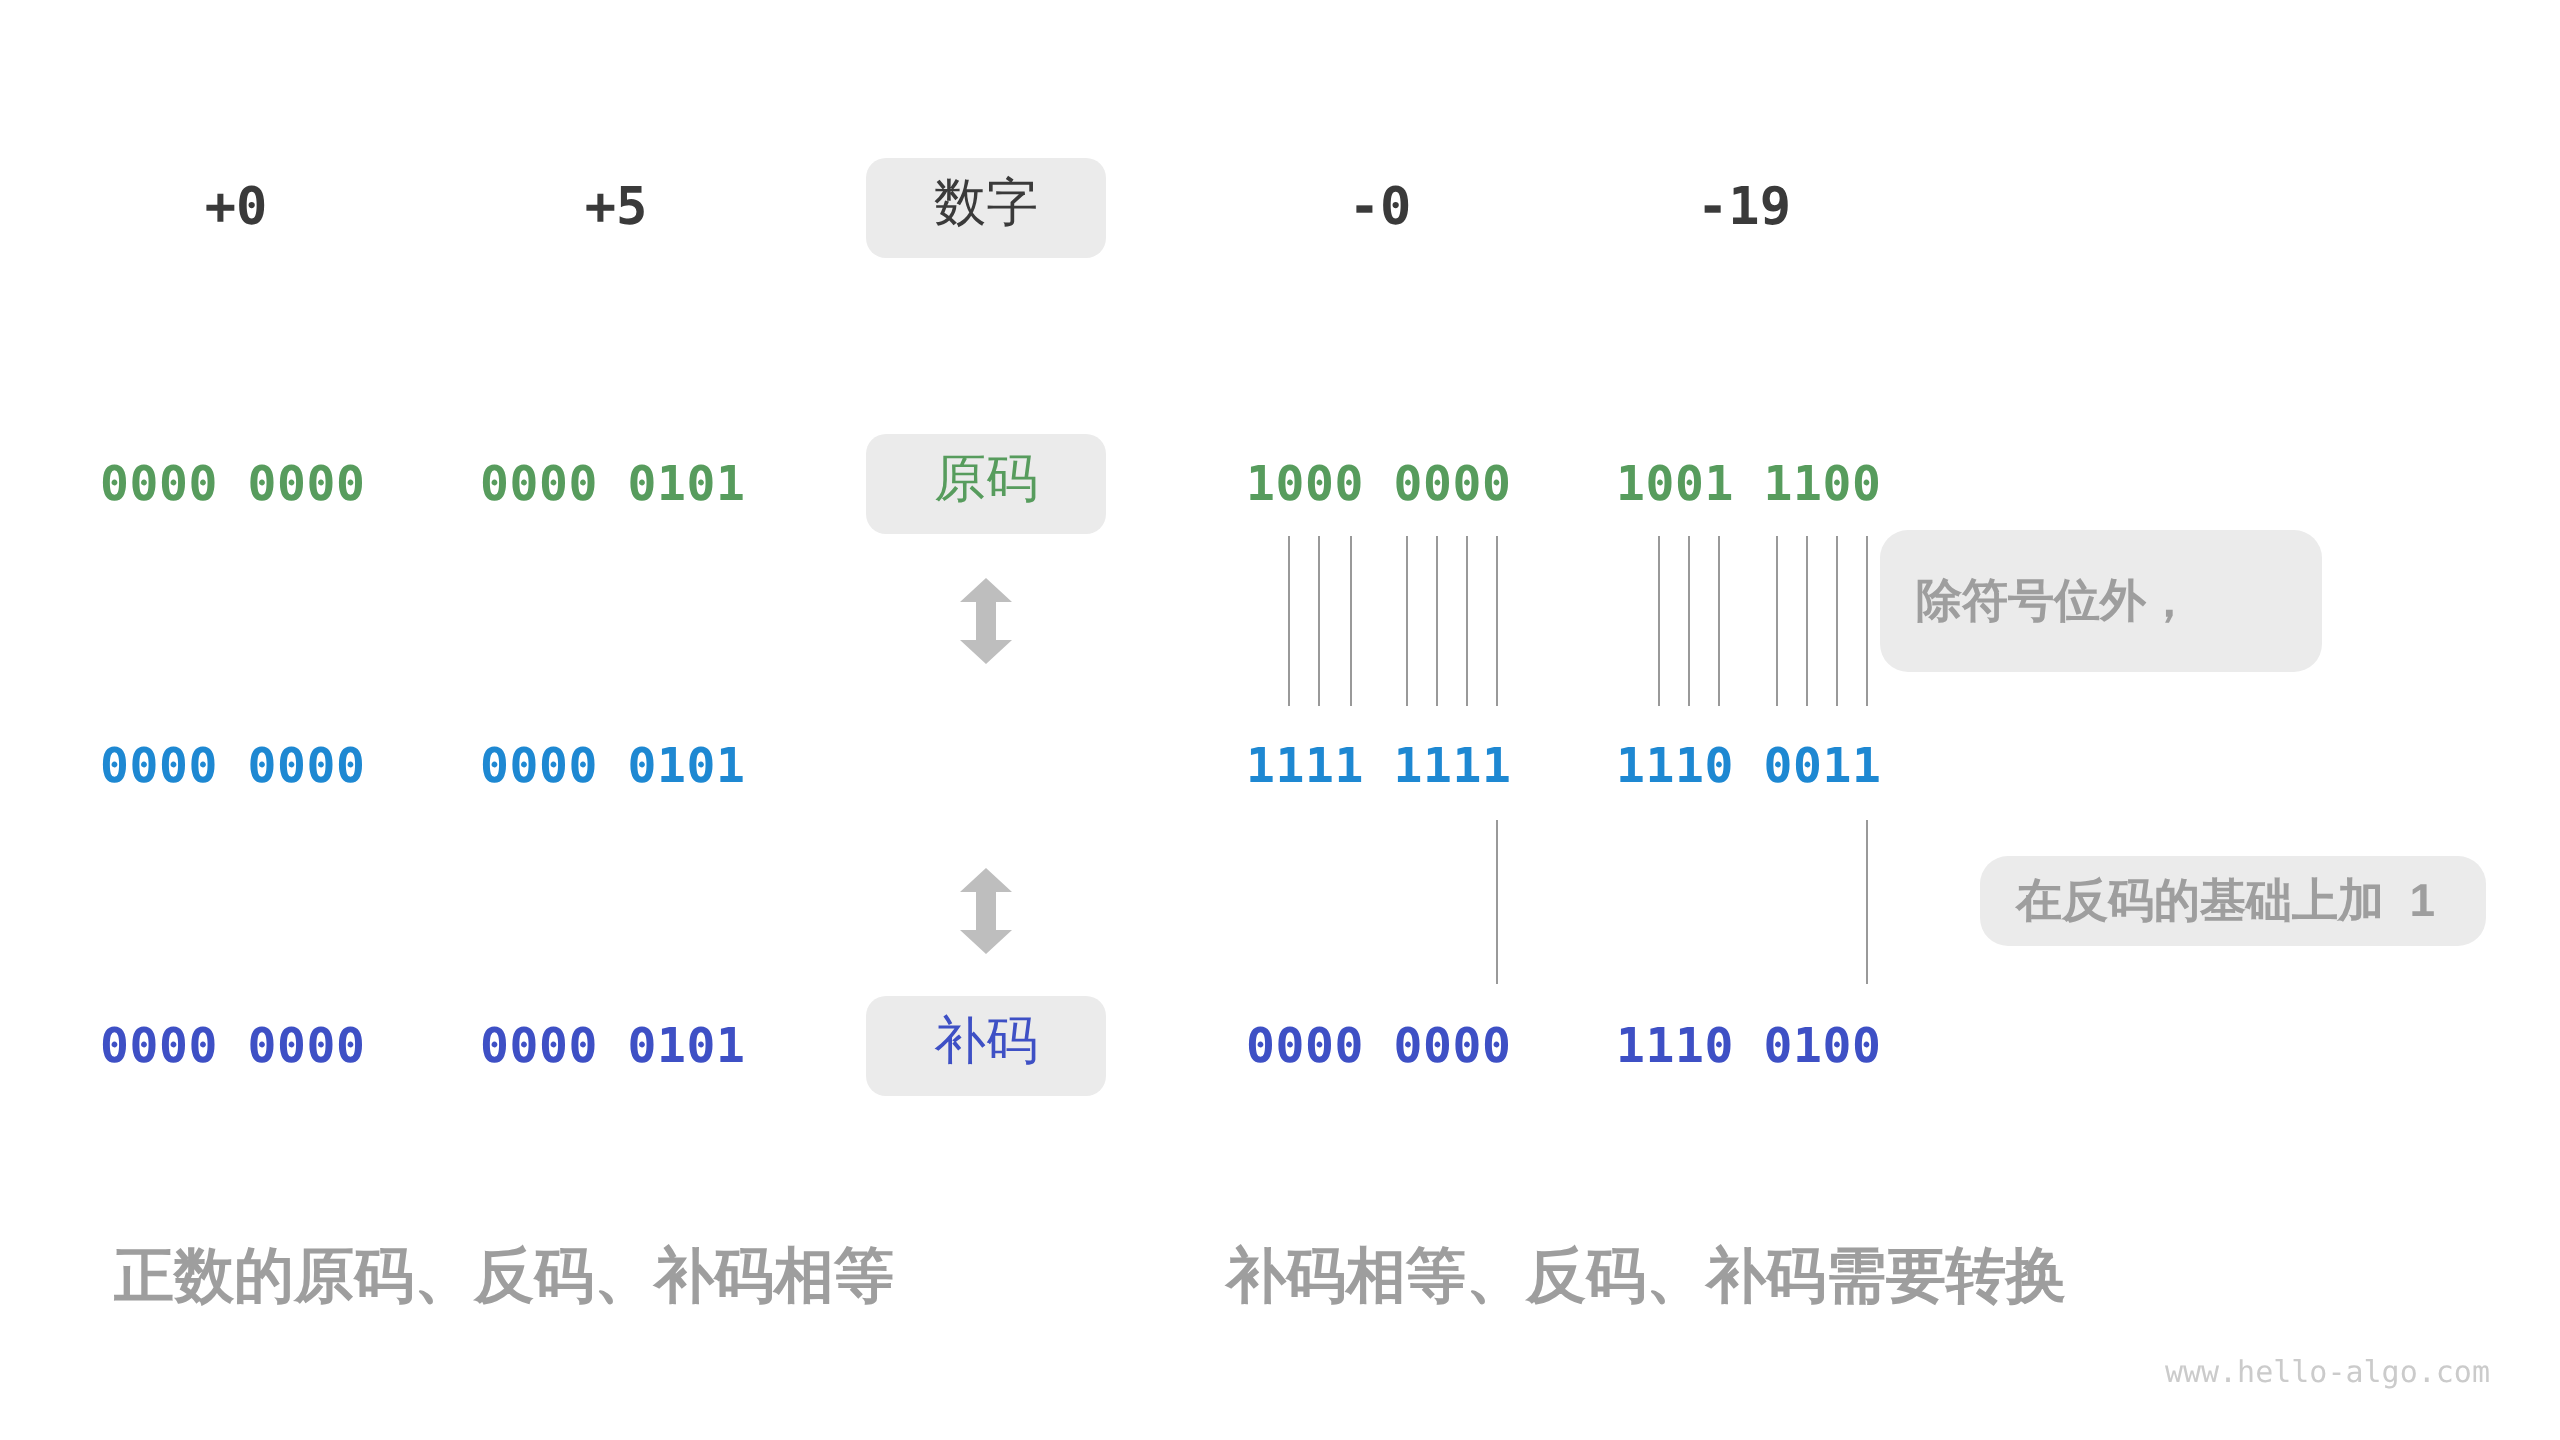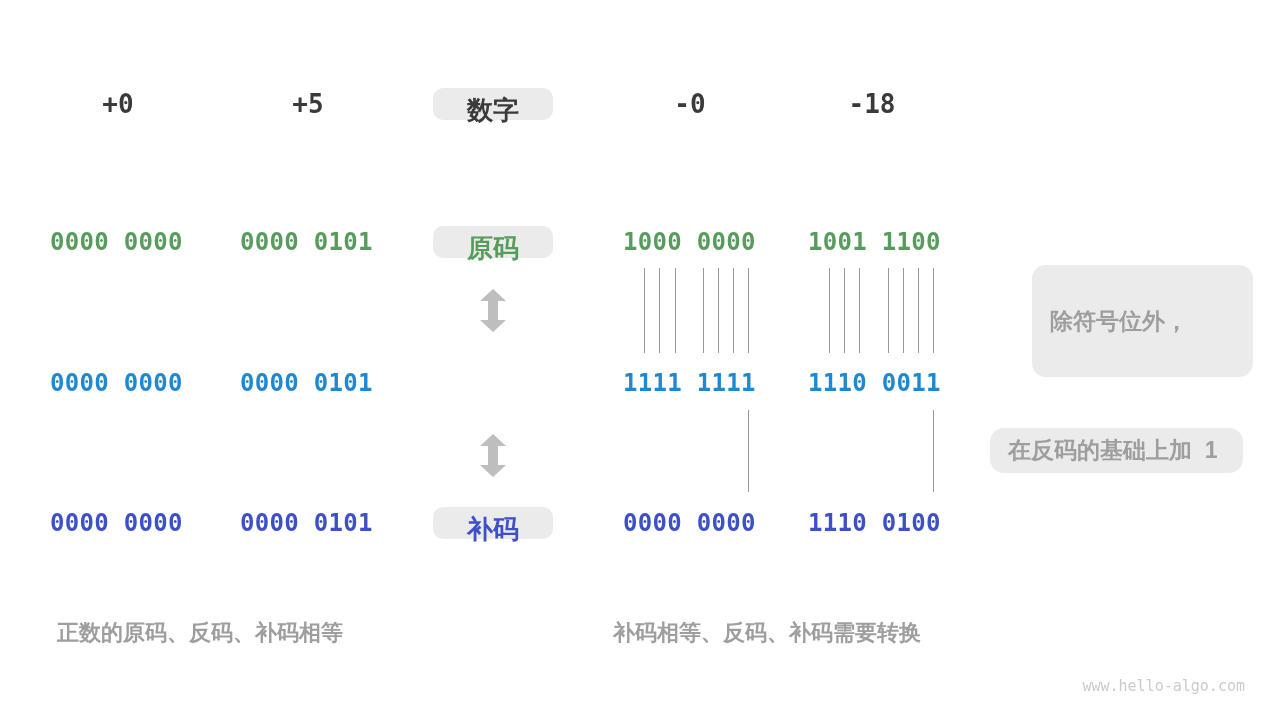--- a/index.html
+++ b/index.html
@@ -14,52 +14,52 @@
   .hdr  { font-weight:bold; font-size:26px; color:#3A3A3A; }
   .bin  { font-weight:600; font-size:24px; letter-spacing:0.3px; }
   .green  { color:#579C5D; }
   .blue   { color:#1E88D2; }
   .indigo { color:#3E50C5; }
   .dark   { color:#3A3A3A; }
 
   .tag {
     position:absolute; transform:translate(-50%,-50%);
     background:#EBEBEB; border-radius:10px;
-    height:32px; line-height:45px; padding:0 34px;
-    font-weight:bold; font-size:26px; white-space:nowrap;
+    height:50px; line-height:45px; padding:0 34px;
+    font-weight:normal; font-size:26px; white-space:nowrap;
   }
 
   .arrow { position:absolute; transform:translateX(-50%); }
 
   .vline { position:absolute; width:1px; background:#999999; }
 
   .note {
     position:absolute; box-sizing:border-box;
     background:#EBEBEB; border-radius:14px;
     color:#9E9E9E; font-weight:bold; font-size:23px;
     display:flex; flex-direction:column; justify-content:center;
     padding-left:18px; line-height:37px; white-space:pre;
   }
-  .caption { position:absolute; font-weight:bold; font-size:22px; color:#9E9E9E; white-space:nowrap; }
+  .caption { position:absolute; font-weight:bold; font-size:30px; color:#9E9E9E; white-space:nowrap; }
   .watermark {
     position:absolute; transform:translate(-100%,-50%);
     font-family:"DejaVu Sans Mono", monospace;
     font-size:15px; color:#CBCBCB; white-space:nowrap;
   }
 </style>
 </head>
 <body>
 
 <div class="canvas">
 
   <div class="ctr mono hdr" style="left:118px;top:104px">+0</div>
   <div class="ctr mono hdr" style="left:308px;top:104px">+5</div>
   <div class="tag dark" style="left:493px;top:104px">数字</div>
   <div class="ctr mono hdr" style="left:690px;top:104px">-0</div>
-  <div class="ctr mono hdr" style="left:872px;top:104px">-18</div>
+  <div class="ctr mono hdr" style="left:872px;top:104px">-19</div>
 
   <div class="lft mono bin green" style="left:50px;top:242px">0000 0000</div>
   <div class="lft mono bin green" style="left:240px;top:242px">0000 0101</div>
   <div class="tag green" style="left:493px;top:242px">原码</div>
   <div class="lft mono bin green" style="left:623px;top:242px">1000 0000</div>
   <div class="lft mono bin green" style="left:808px;top:242px">1001 1100</div>
 
   <div class="arrow" style="left:493px;top:289px">
     <svg width="26" height="43" viewBox="0 0 26 43">
         <path fill="#BEBEBE" d="M13 0 L26 12 L18 12 L18 31 L26 31 L13 43 L0 31 L8 31 L8 12 L0 12 Z"></path>
@@ -94,21 +94,21 @@
 
   <div class="vline" style="left:748px;top:410px;height:82px"></div>
   <div class="vline" style="left:933px;top:410px;height:82px"></div>
 
   <div class="lft mono bin indigo" style="left:50px;top:523px">0000 0000</div>
   <div class="lft mono bin indigo" style="left:240px;top:523px">0000 0101</div>
   <div class="tag indigo" style="left:493px;top:523px">补码</div>
   <div class="lft mono bin indigo" style="left:623px;top:523px">0000 0000</div>
   <div class="lft mono bin indigo" style="left:808px;top:523px">1110 0100</div>
 
-  <div class="note" style="left:1032px;top:265px;width:221px;height:112px">
+  <div class="note" style="left:940px;top:265px;width:221px;height:71px">
     <span>除符号位外，</span>
   </div>
   <div class="note" style="left:990px;top:428px;width:253px;height:45px">
     <span>在反码的基础上加  1</span>
   </div>
 
   <div class="caption" style="left:57px;top:618px">正数的原码、反码、补码相等</div>
   <div class="caption" style="left:613px;top:618px">补码相等、反码、补码需要转换</div>
 
   <div class="watermark" style="left:1245px;top:686px">www.hello-algo.com</div>

